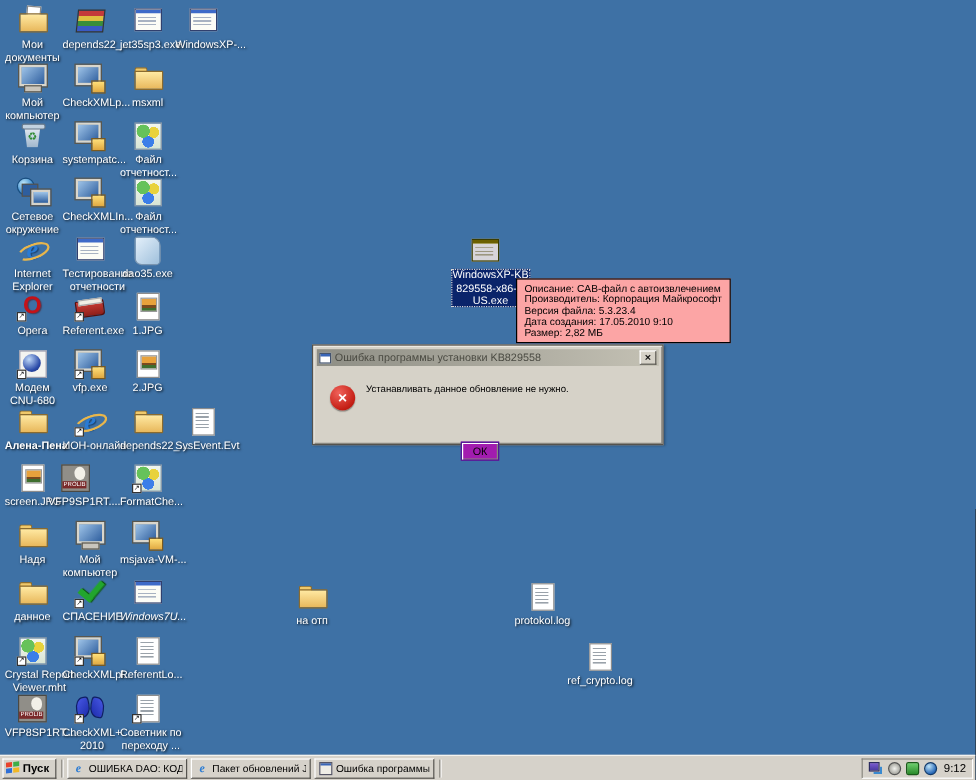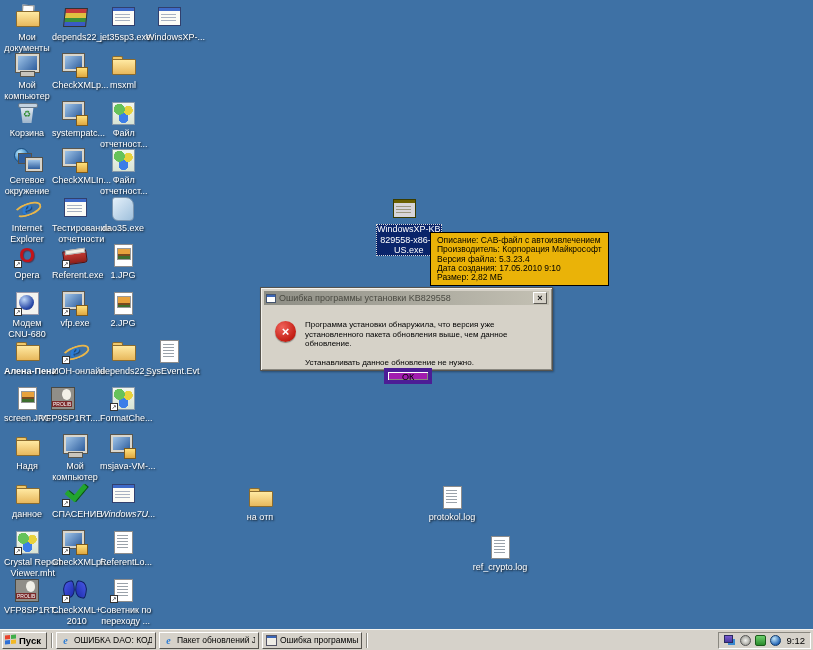--- a/index.html
+++ b/index.html
@@ -112,21 +112,21 @@
   .ic-dao::before { left:3px; top:2px; width:20px; height:22px;
     background:linear-gradient(135deg,#E4F0FA,#9FC0DC); border:1px solid #7A95B0; border-radius:3px 8px 4px 6px; }
 
   .ic-modem::before { left:3px; top:2px; width:21px; height:21px; background:#F4F4F0; border:1px solid #99A; }
   .ic-modem::after { left:6px; top:5px; width:15px; height:15px; border-radius:50%;
     background:radial-gradient(circle at 35% 30%,#BFD8F8,#2A4AA8 65%,#14246E); }
 
   
   .tooltip {
     position:absolute; left:430px; top:232px; z-index:5;
-    background:#eab308; border:1px solid #000; padding:3px 6px;
+    background:#fca5a5; border:1px solid #000; padding:3px 6px;
     font-size:8.5px; line-height:9.3px; color:#000; width:max-content;
   }
 
   
   .dialog {
     position:absolute; left:260px; top:287px; width:293px; height:84px; z-index:4;
     background:#D6D2C8;
     border:1px solid #55534E;
     box-shadow:inset 1px 1px 0 #F4F2EC, inset -1px -1px 0 #8A8880, 1px 1px 2px rgba(0,0,0,.35);
   }
@@ -137,22 +137,22 @@
   .tClose { margin-left:auto; width:14px; height:12px; flex:none; background:#D6D2C8;
     border:1px solid; border-color:#fff #5A5852 #5A5852 #fff;
     font:bold 9px/10px "Liberation Sans",sans-serif; text-align:center; color:#111; cursor:pointer; }
   .dBody { position:relative; height:64px; }
   .errIcon { position:absolute; left:14px; top:13px; width:21px; height:21px; border-radius:50%;
     background:radial-gradient(circle at 35% 30%,#F0625A,#C41E14 70%,#8E0E08);
     color:#fff; font:bold 13px/21px "Liberation Sans",sans-serif; text-align:center;
     box-shadow:0 1px 1px rgba(0,0,0,.4); }
   .dMsg { position:absolute; left:44px; top:12px; width:242px; font-size:8px; line-height:9.5px; color:#000; }
   .dMsg p:first-child { margin-bottom:9px; }
-  .okBtn { position:absolute; left:123px; top:60px; width:48px; height:16px;
-    background:#a21caf; border:4px solid #4c1d95;
+  .okBtn { position:absolute; left:123px; top:60px; width:32px; height:16px;
+    background:#a21caf; border:1px solid #4c1d95;
     box-shadow:inset 1px 1px 0 #fff, inset -1px -1px 0 #8A8880;
     font:9px "Liberation Sans",sans-serif; color:#000; cursor:pointer; }
 
   
   .taskbar { position:absolute; left:0; bottom:0; width:813px; height:21px;
     background:#D6D2CA; border-top:1px solid #F4F3EF;
     display:flex; align-items:center; padding:0 2px; gap:3px; z-index:6; }
   .startBtn { height:17px; display:flex; align-items:center; gap:3px; padding:0 5px 0 2px; flex:none;
     background:#D6D2CA; border:1px solid; border-color:#fff #55534E #55534E #fff;
     font:bold 9.5px "Liberation Sans",sans-serif; color:#000; cursor:pointer; }
@@ -419,21 +419,20 @@
 
   <div class="dialog">
     <div class="titlebar">
       <span class="tIcon"></span>
       <span class="tText">Ошибка программы установки KB829558</span>
       <span class="tClose">×</span>
     </div>
     <div class="dBody">
       <div class="errIcon">×</div>
       <div class="dMsg">
-        <p>Программа установки обнаружила, что версия уже установленного пакета обновления выше, чем данное обновление.</p>
         <p>Устанавливать данное обновление не нужно.</p>
       </div>
       <button class="okBtn">ОК</button>
     </div>
   </div>
 
   <div class="taskbar">
     <button class="startBtn">
       <span class="winlogo"></span>
       <span>Пуск</span>

